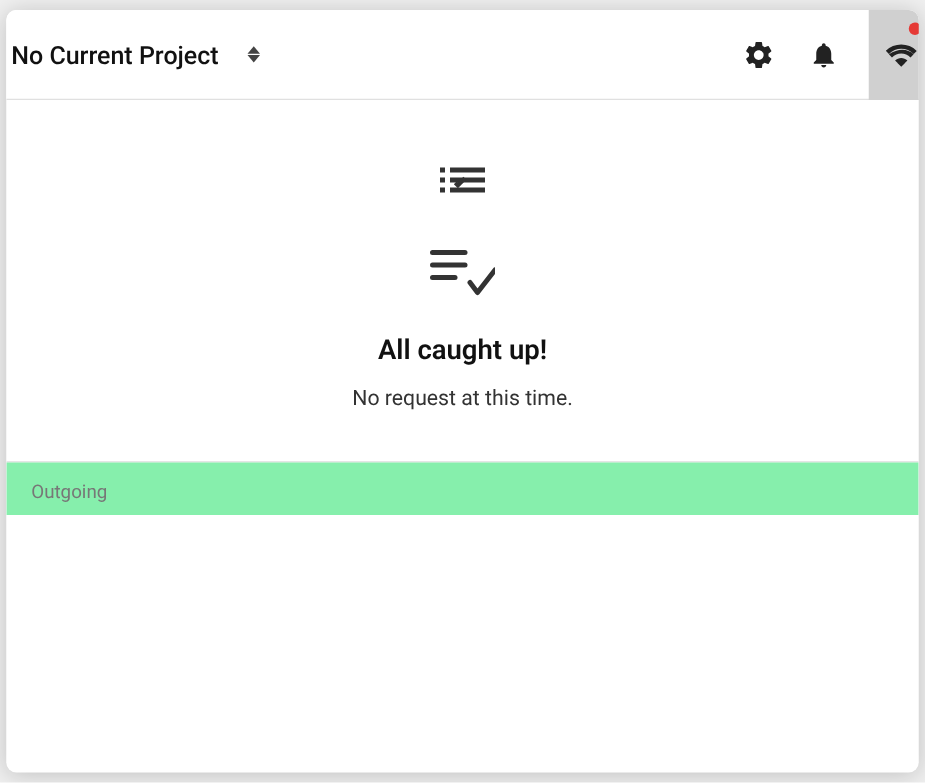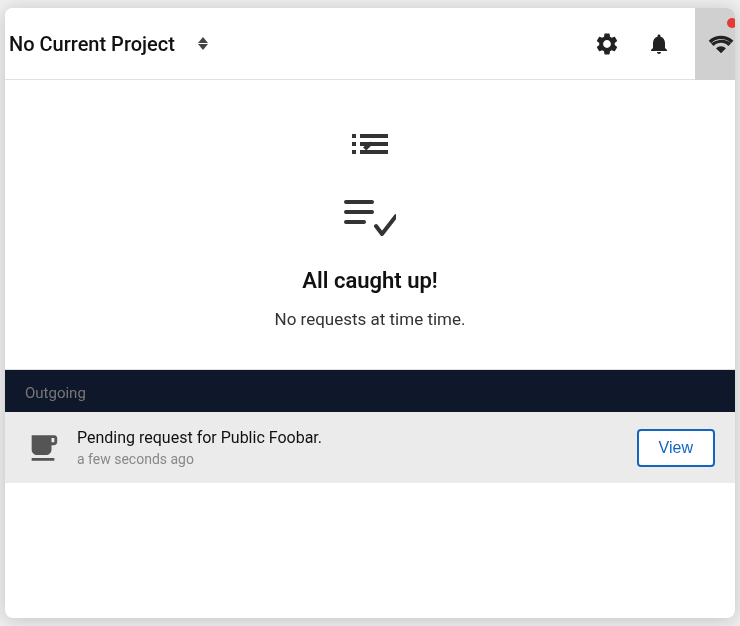--- a/index.html
+++ b/index.html
@@ -173,21 +173,21 @@
     }
 
     .no-requests {
       font-size: 17px;
       color: #333;
     }
 
     
     .outgoing-section {
       flex: 0 0 auto;
-      background: #0f172a;
+      background: #86efac;
     }
 
     .outgoing-label {
       padding: 14px 20px 10px;
       font-size: 15px;
       color: #777;
       font-weight: 400;
     }
 
     .outgoing-item {
@@ -317,37 +317,22 @@
 
           <rect x="0" y="4" width="30" height="4" rx="2" fill="#333"></rect>
           <rect x="0" y="14" width="30" height="4" rx="2" fill="#333"></rect>
           <rect x="0" y="24" width="22" height="4" rx="2" fill="#333"></rect>
 
           <path d="M32 30 L38 38 L52 20" stroke="#333" stroke-width="4" stroke-linecap="round" stroke-linejoin="round" fill="none"></path>
         </svg>
       </div>
 
       <div class="all-caught-up">All caught up!</div>
-      <div class="no-requests">No requests at time time.</div>
+      <div class="no-requests">No request at this time.</div>
     </div>
 
     <div class="outgoing-section">
       <div class="outgoing-label">Outgoing</div>
 
-      <div class="outgoing-item">
-
-        <div class="server-icon">
-          <svg viewBox="0 0 24 24" xmlns="http://www.w3.org/2000/svg">
-            <path d="M20 3H4v10c0 2.21 1.79 4 4 4h6c2.21 0 4-1.79 4-4v-3h2c1.11 0 2-.89 2-2V5c0-1.11-.89-2-2-2zm0 5h-2V5h2v3zM4 19h16v2H4z"></path>
-          </svg>
-        </div>
-
-        <div class="outgoing-text">
-          <div class="outgoing-main-text">Pending request for Public Foobar.</div>
-          <div class="outgoing-time">a few seconds ago</div>
-        </div>
-
-        <button class="view-btn">View</button>
-      </div>
     </div>
 
   </div>
 </div>
 
 </body></html>

